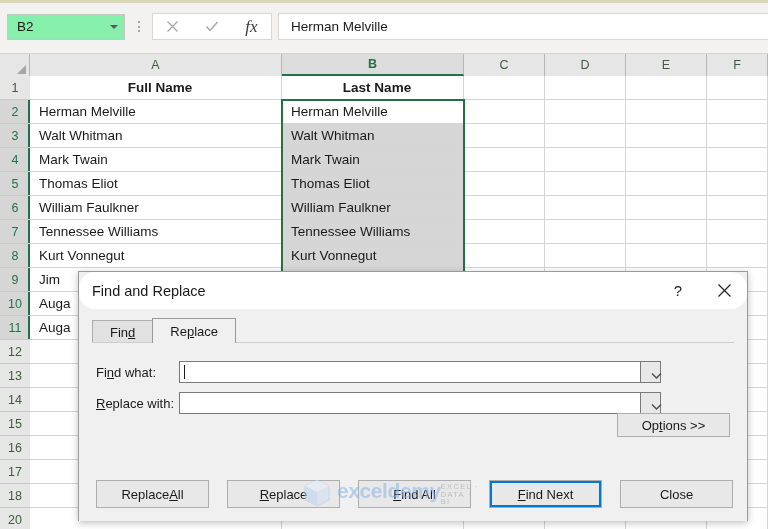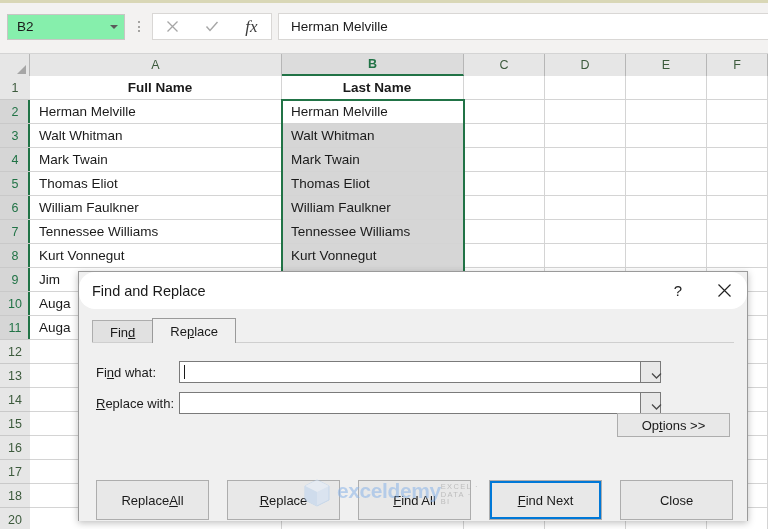--- a/index.html
+++ b/index.html
@@ -150,21 +150,21 @@
   .chev svg{display:block;}
 
   .btn {
     background:#e8e8e8; border:1px solid #adadad;
     display:flex; align-items:center; justify-content:center;
     font-size:13px; color:#1a1a1a;
   }
   .btn.focus { border:1px solid #adadad; outline:2px solid #0078d7; outline-offset:-3px; }
   .opt-btn { position:absolute; right:17px; top:104px; width:113px; height:24px; }
   .footer-btns { position:absolute; left:17px; right:17px; bottom:14px; height:27px; }
-  .footer-btns .btn { position:absolute; top:0; height:40px; }
+  .footer-btns .btn { position:absolute; top:0; height:28px; }
 
   u { text-decoration: underline; text-underline-offset:1px; }
 
   
   .watermark {
     position:absolute; left:224px; bottom:8px; width:180px; height:40px;
     display:flex; align-items:center; gap:6px; opacity:.55; pointer-events:none;
   }
   .wm-cube { width:28px; height:30px; position:relative; flex:0 0 auto;}
   .wm-text { display:flex; flex-direction:row; line-height:1; }

